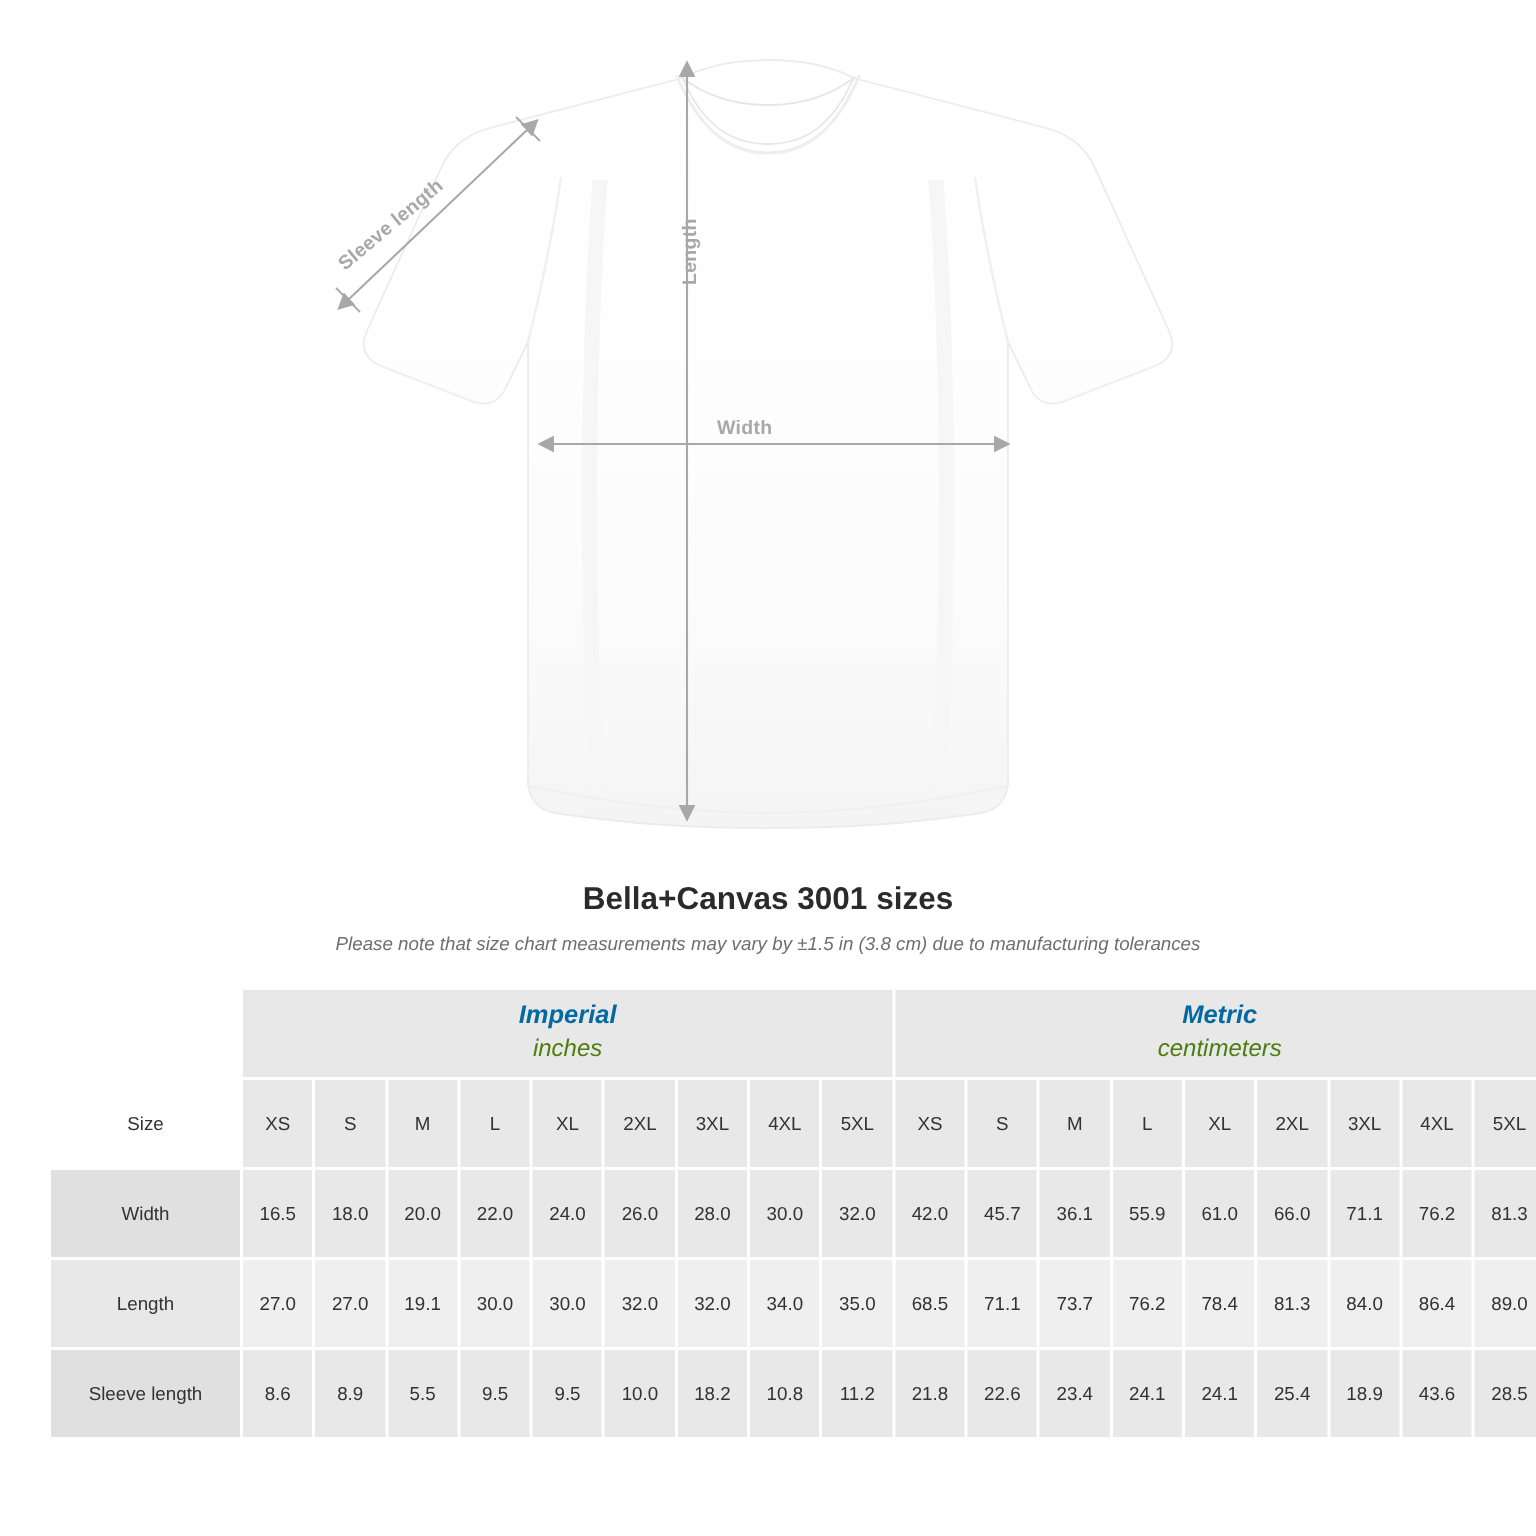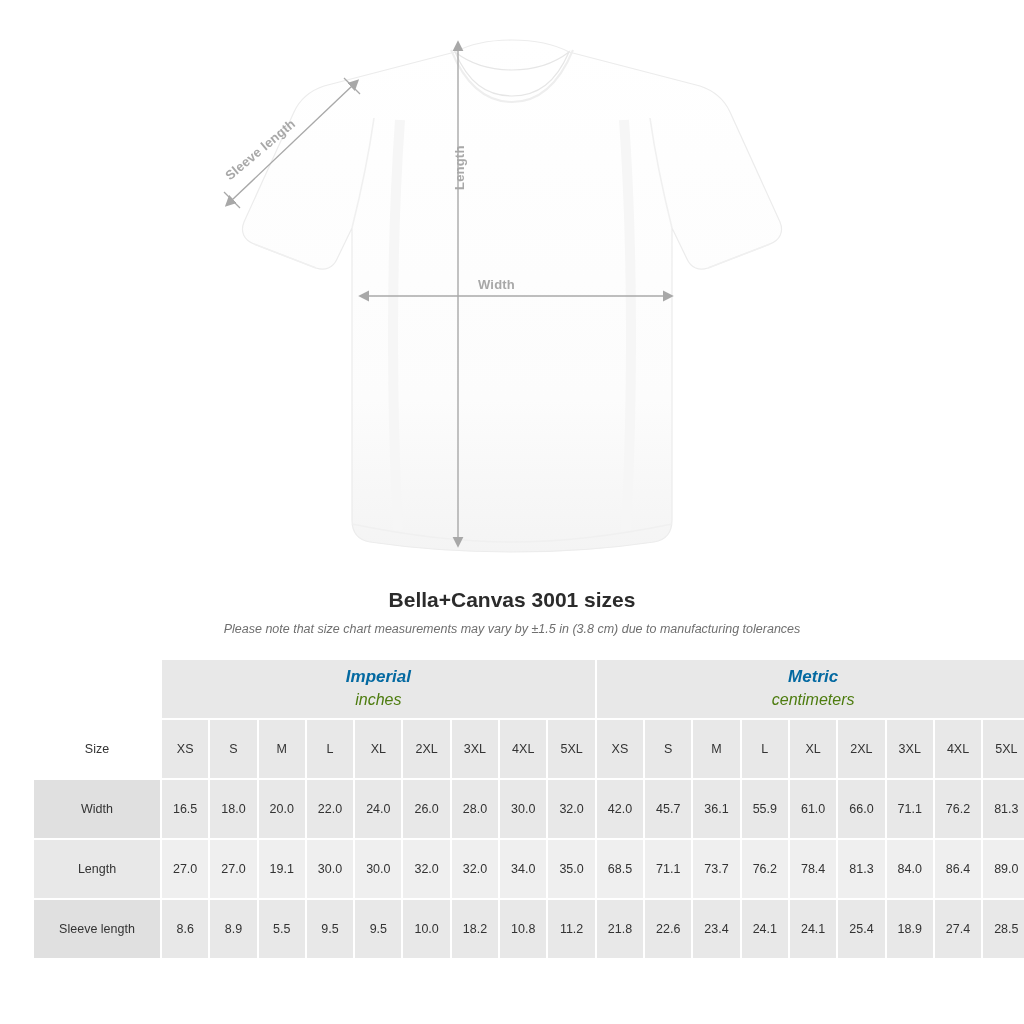--- a/index.html
+++ b/index.html
@@ -305,20 +305,20 @@
           <td>18.2</td>
           <td>10.8</td>
           <td>11.2</td>
           <td>21.8</td>
           <td>22.6</td>
           <td>23.4</td>
           <td>24.1</td>
           <td>24.1</td>
           <td>25.4</td>
           <td>18.9</td>
-          <td>27.4</td>
+          <td>43.6</td>
           <td>28.5</td>
         </tr>
       </tbody>
     </table>
   </div>
 
 </div>
 
 </body></html>

